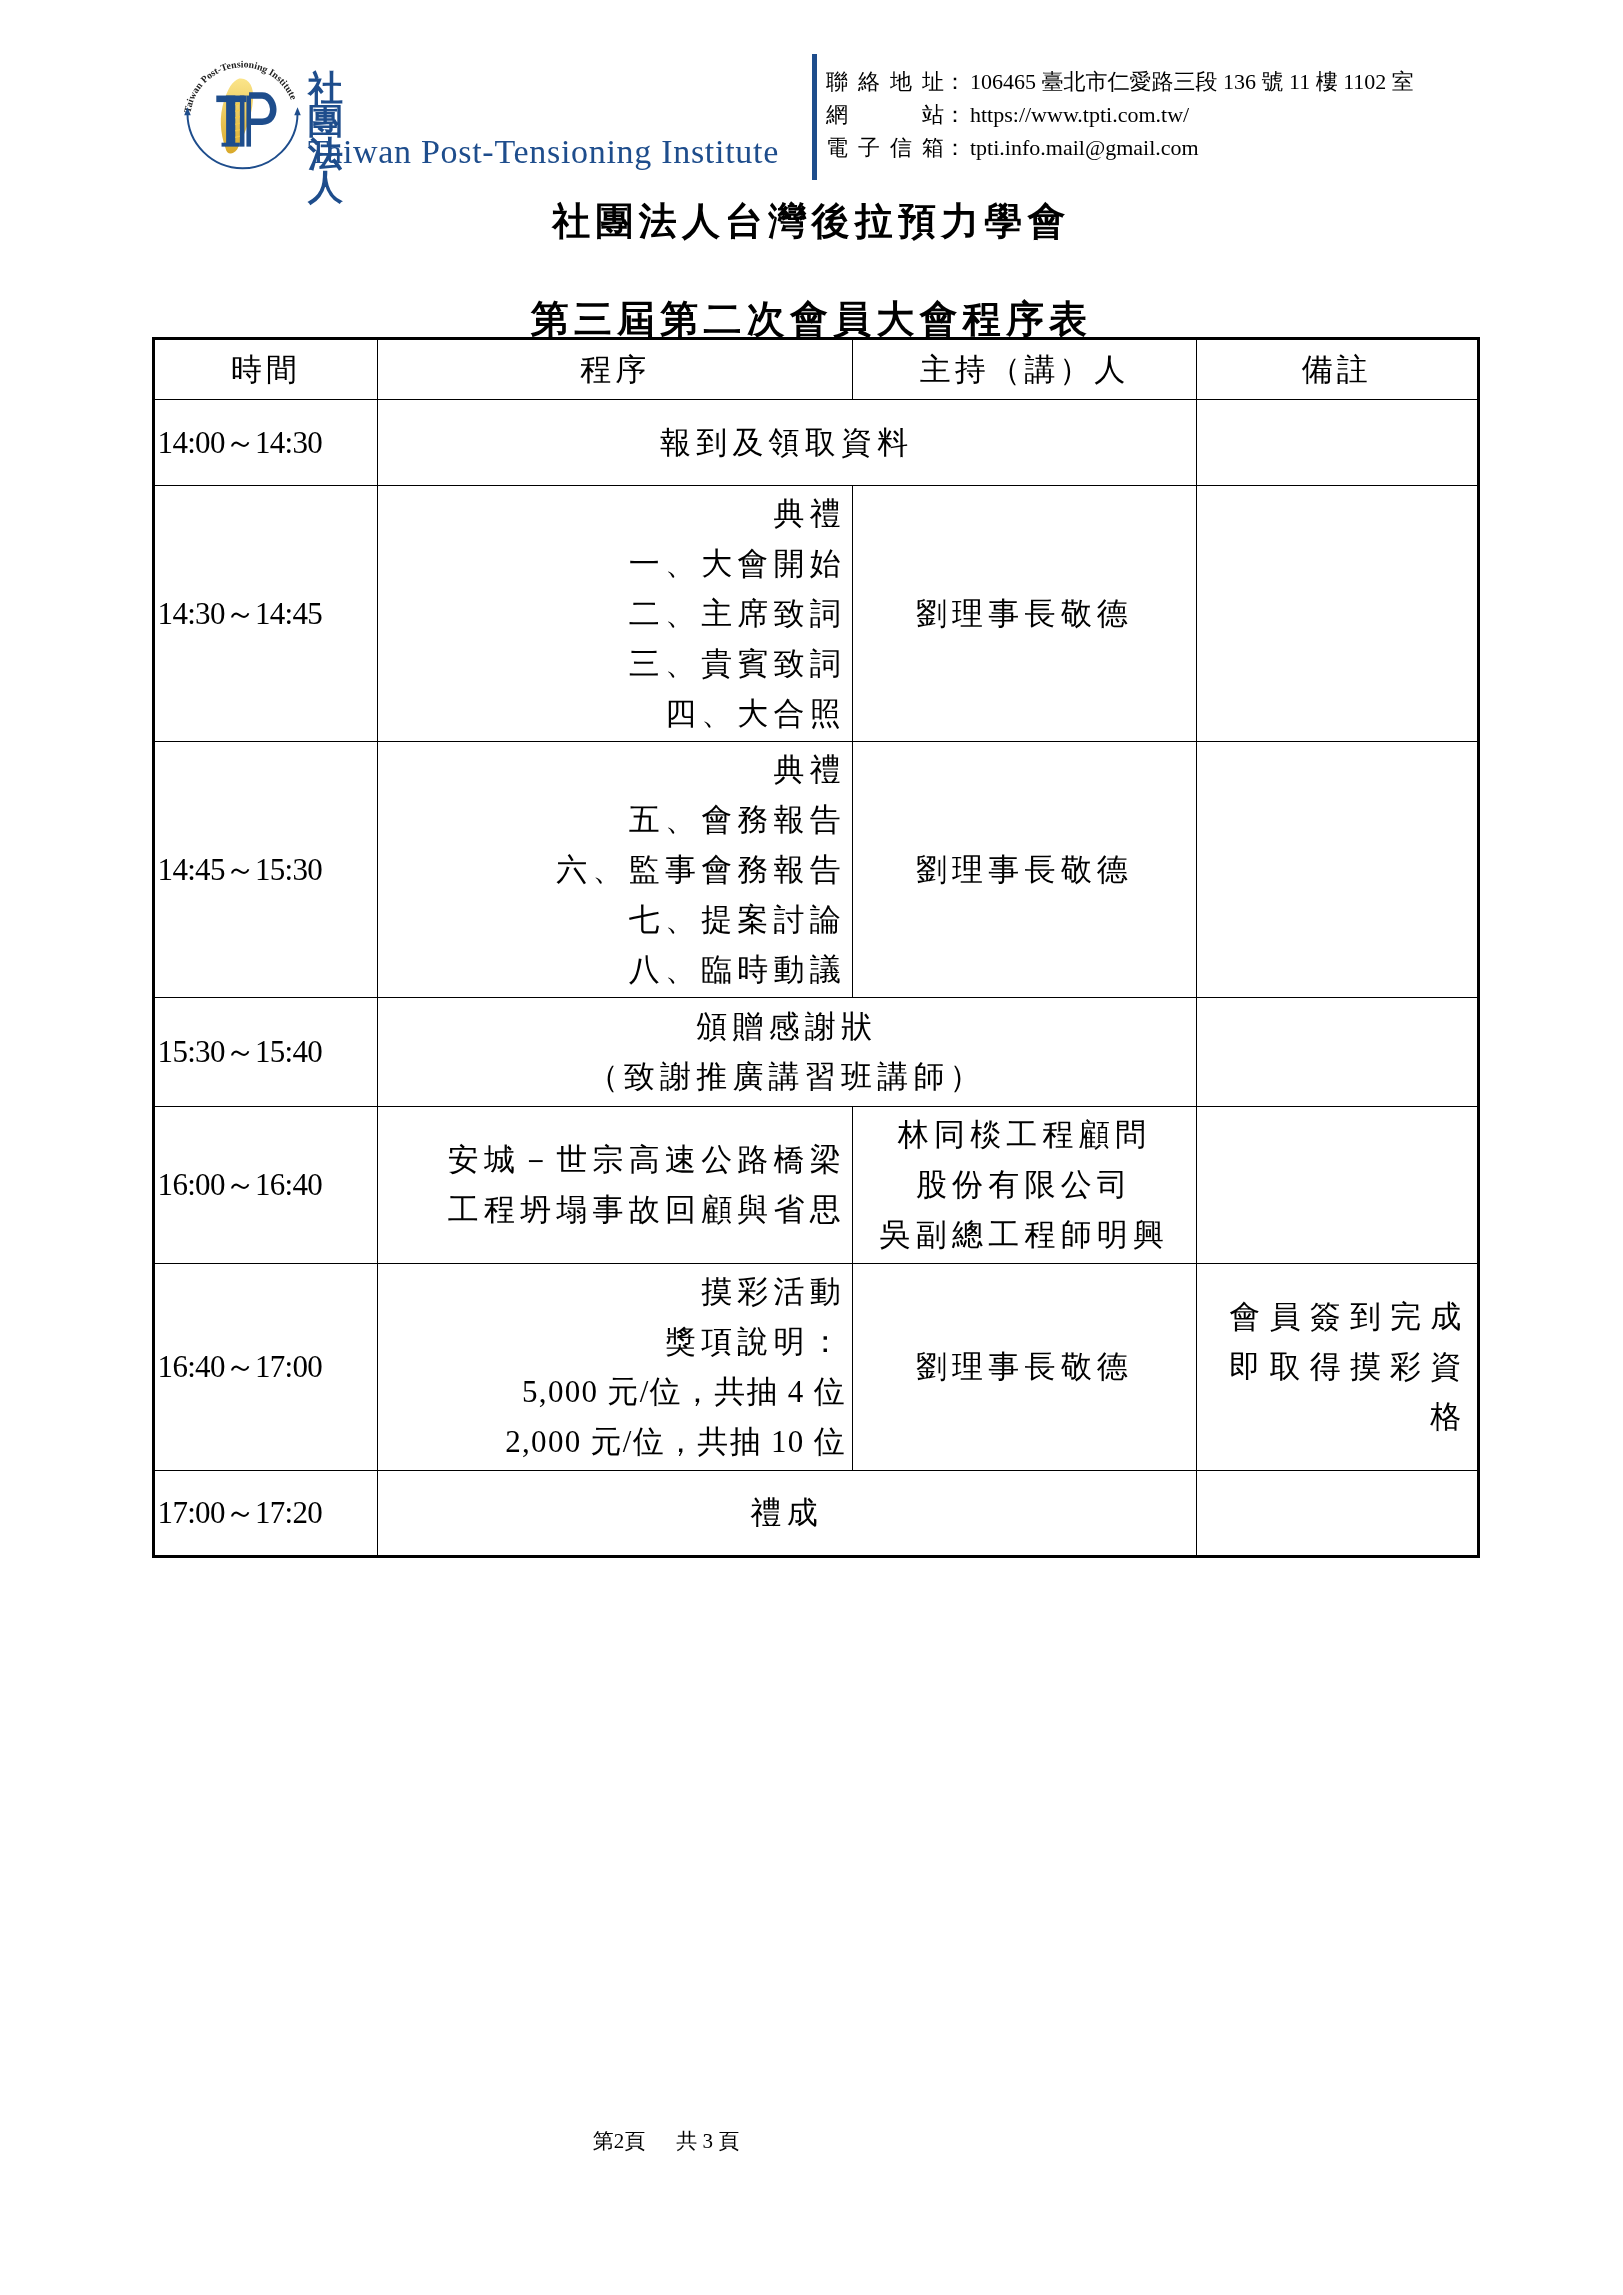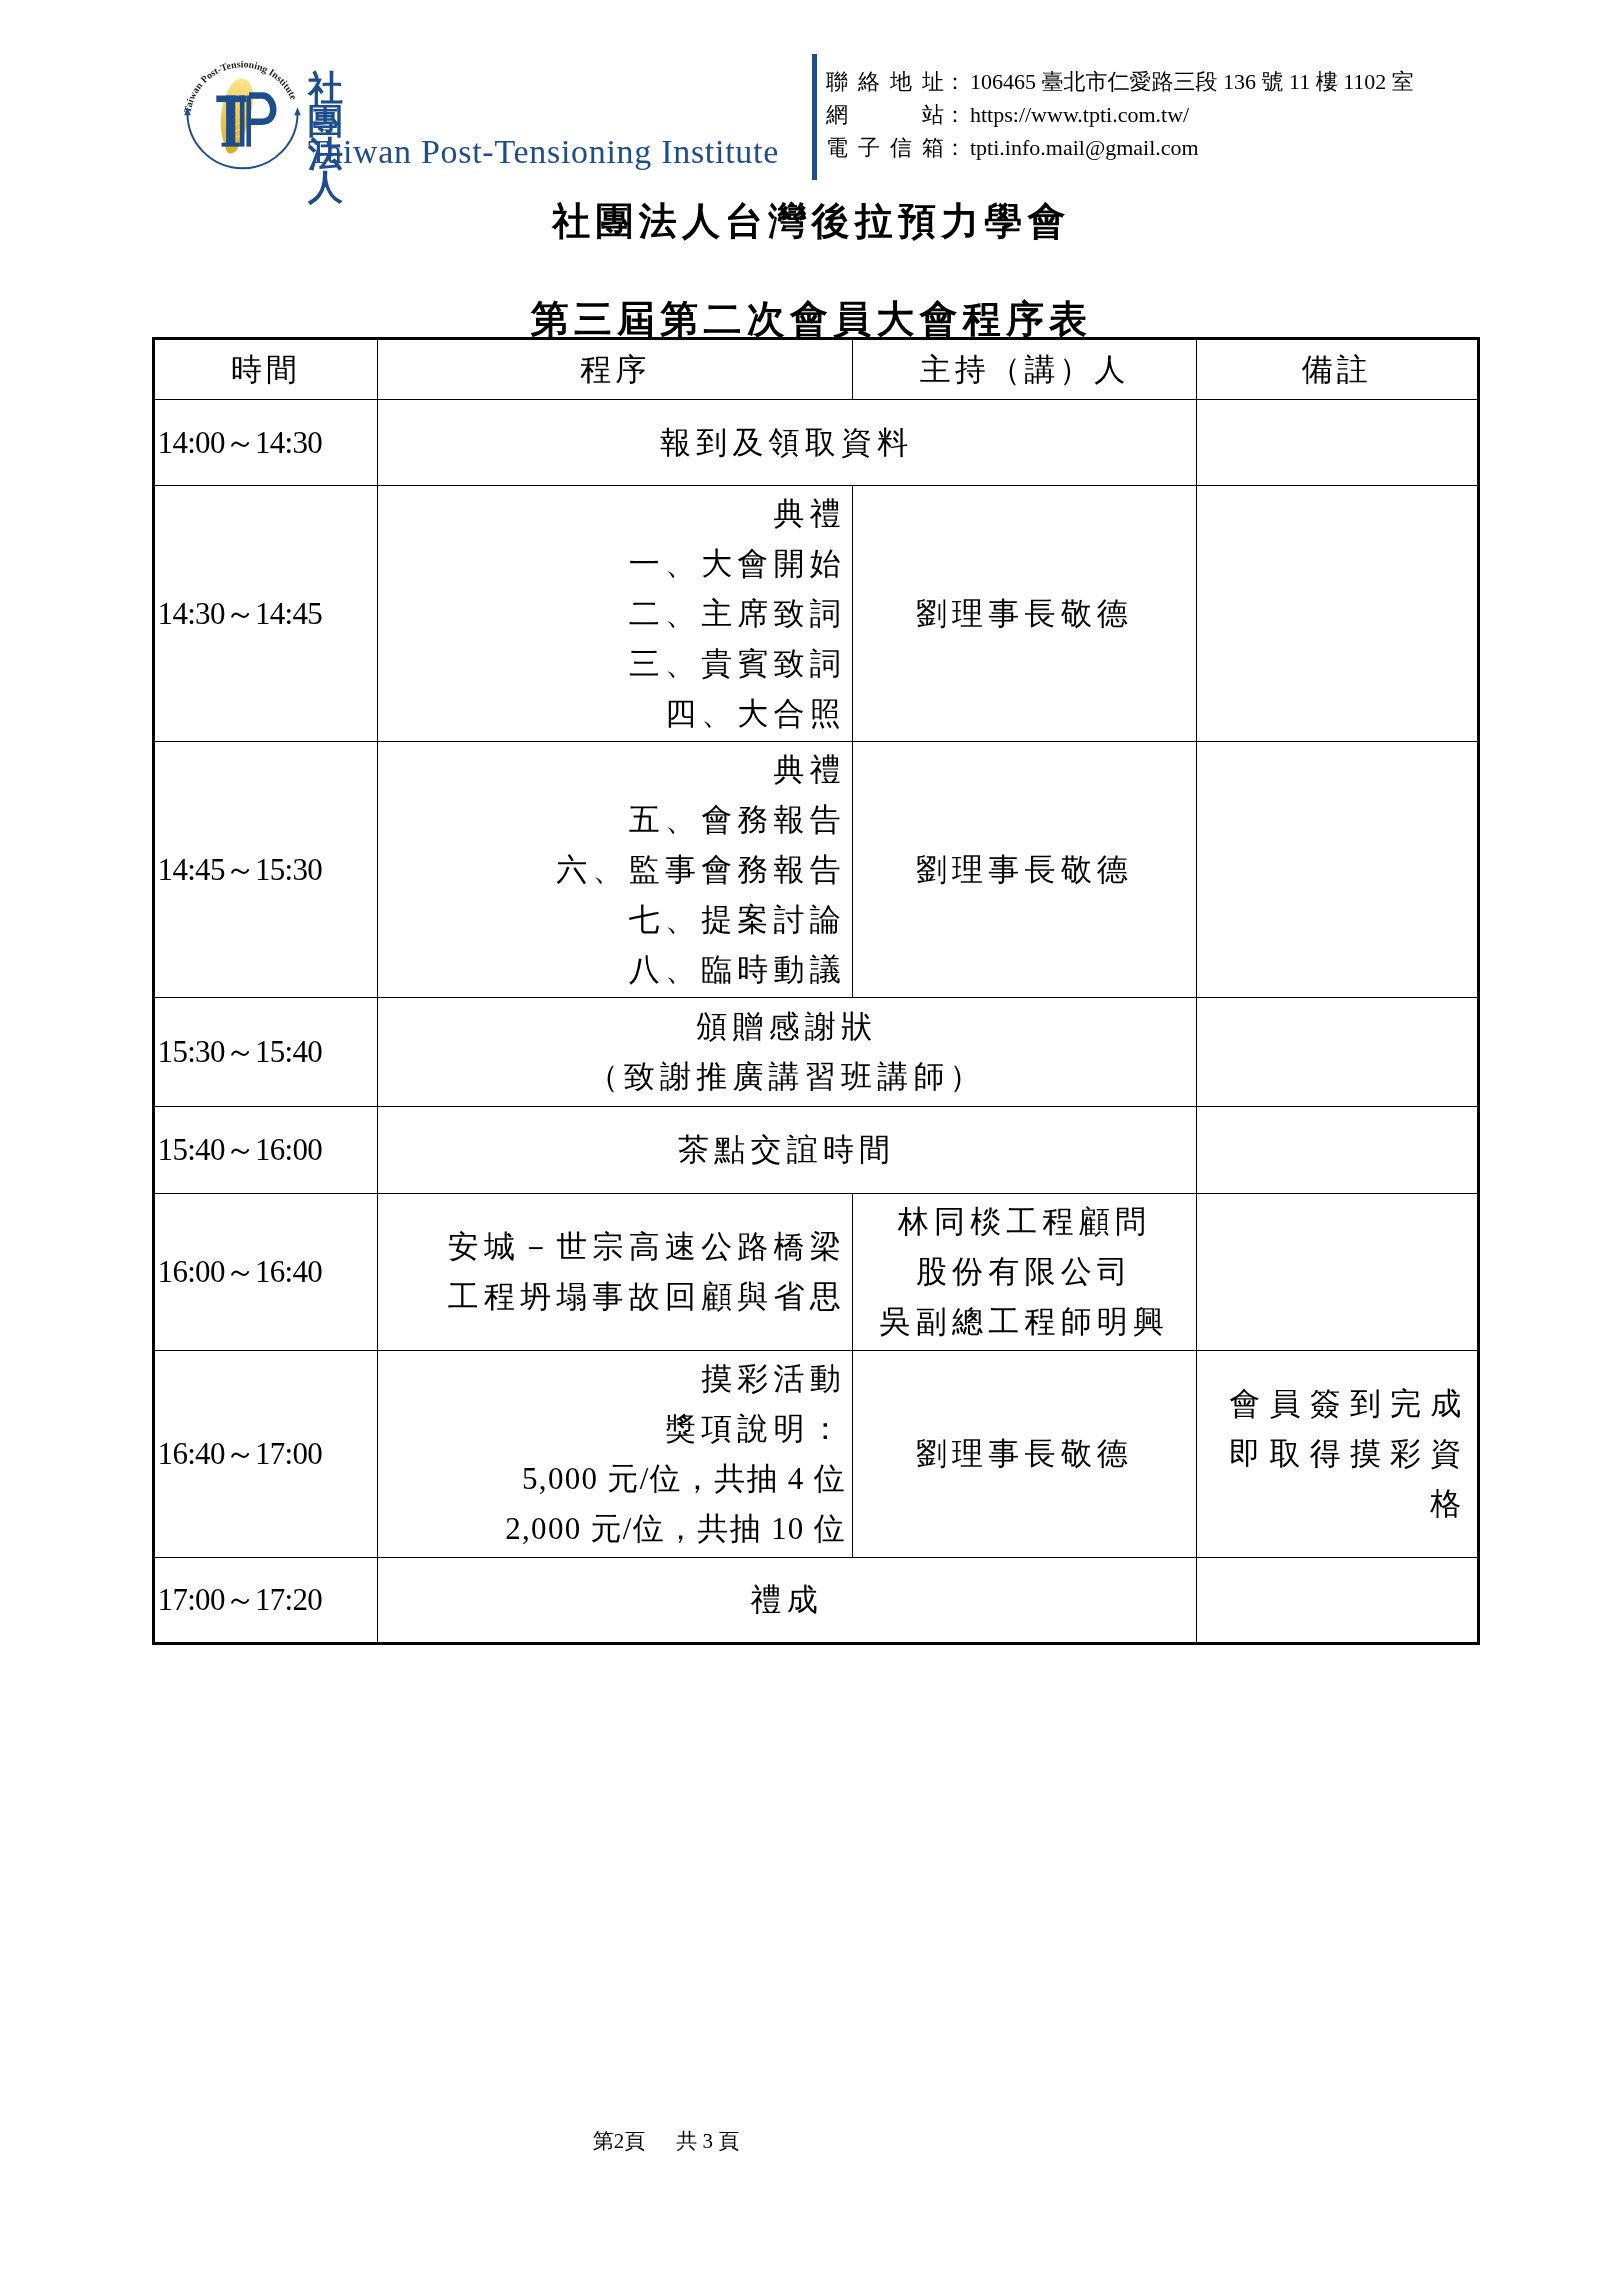--- a/index.html
+++ b/index.html
@@ -171,25 +171,20 @@
 
   <tr class="r4">
     <td class="c-time">15:30～15:40</td>
     <td colspan="2" class="center cjk">
       <span class="block-line">頒贈感謝狀</span>
       <span class="block-line">（致謝推廣講習班講師）</span>
     </td>
     <td></td>
   </tr>
 
-  <tr class="r5">
-    <td class="c-time">15:40～16:00</td>
-    <td colspan="2" class="center cjk">茶點交誼時間</td>
-    <td></td>
-  </tr>
 
   <tr class="r6">
     <td class="c-time">16:00～16:40</td>
     <td class="left cjk">
       <span class="block-line">安城－世宗高速公路橋梁</span>
       <span class="block-line">工程坍塌事故回顧與省思</span>
     </td>
     <td class="center cjk">
       <span class="block-line">林同棪工程顧問</span>
       <span class="block-line">股份有限公司</span>

